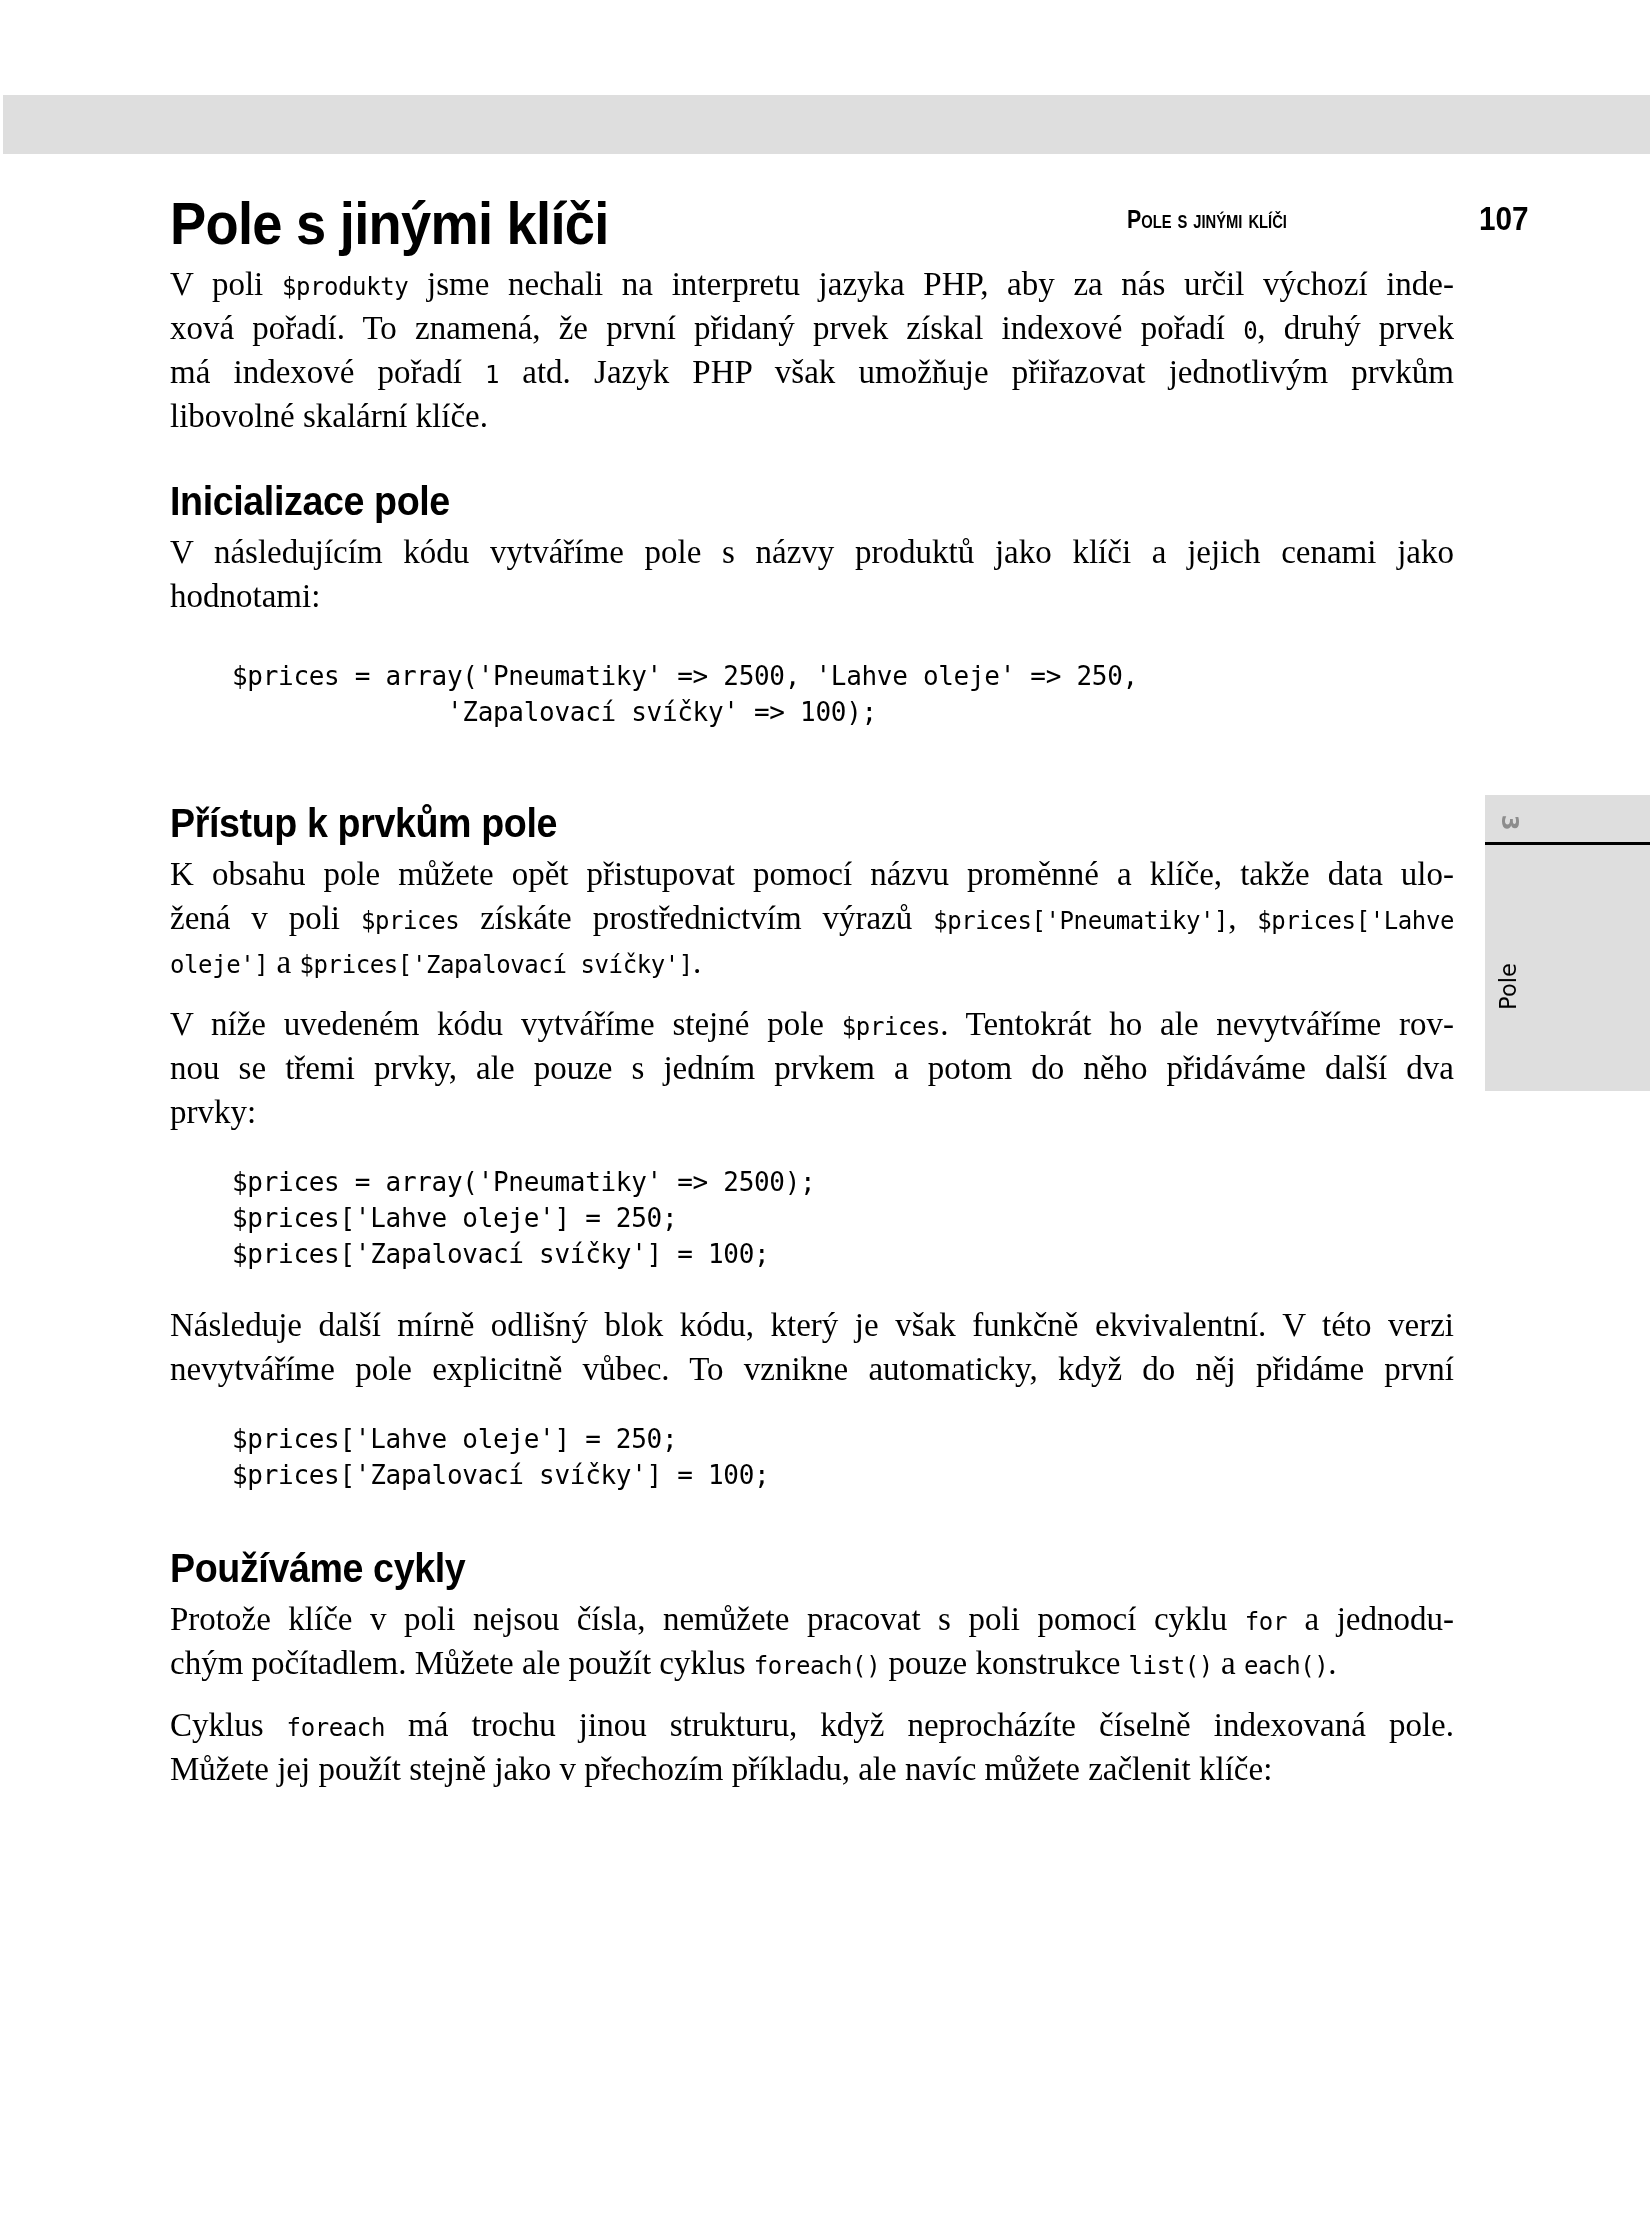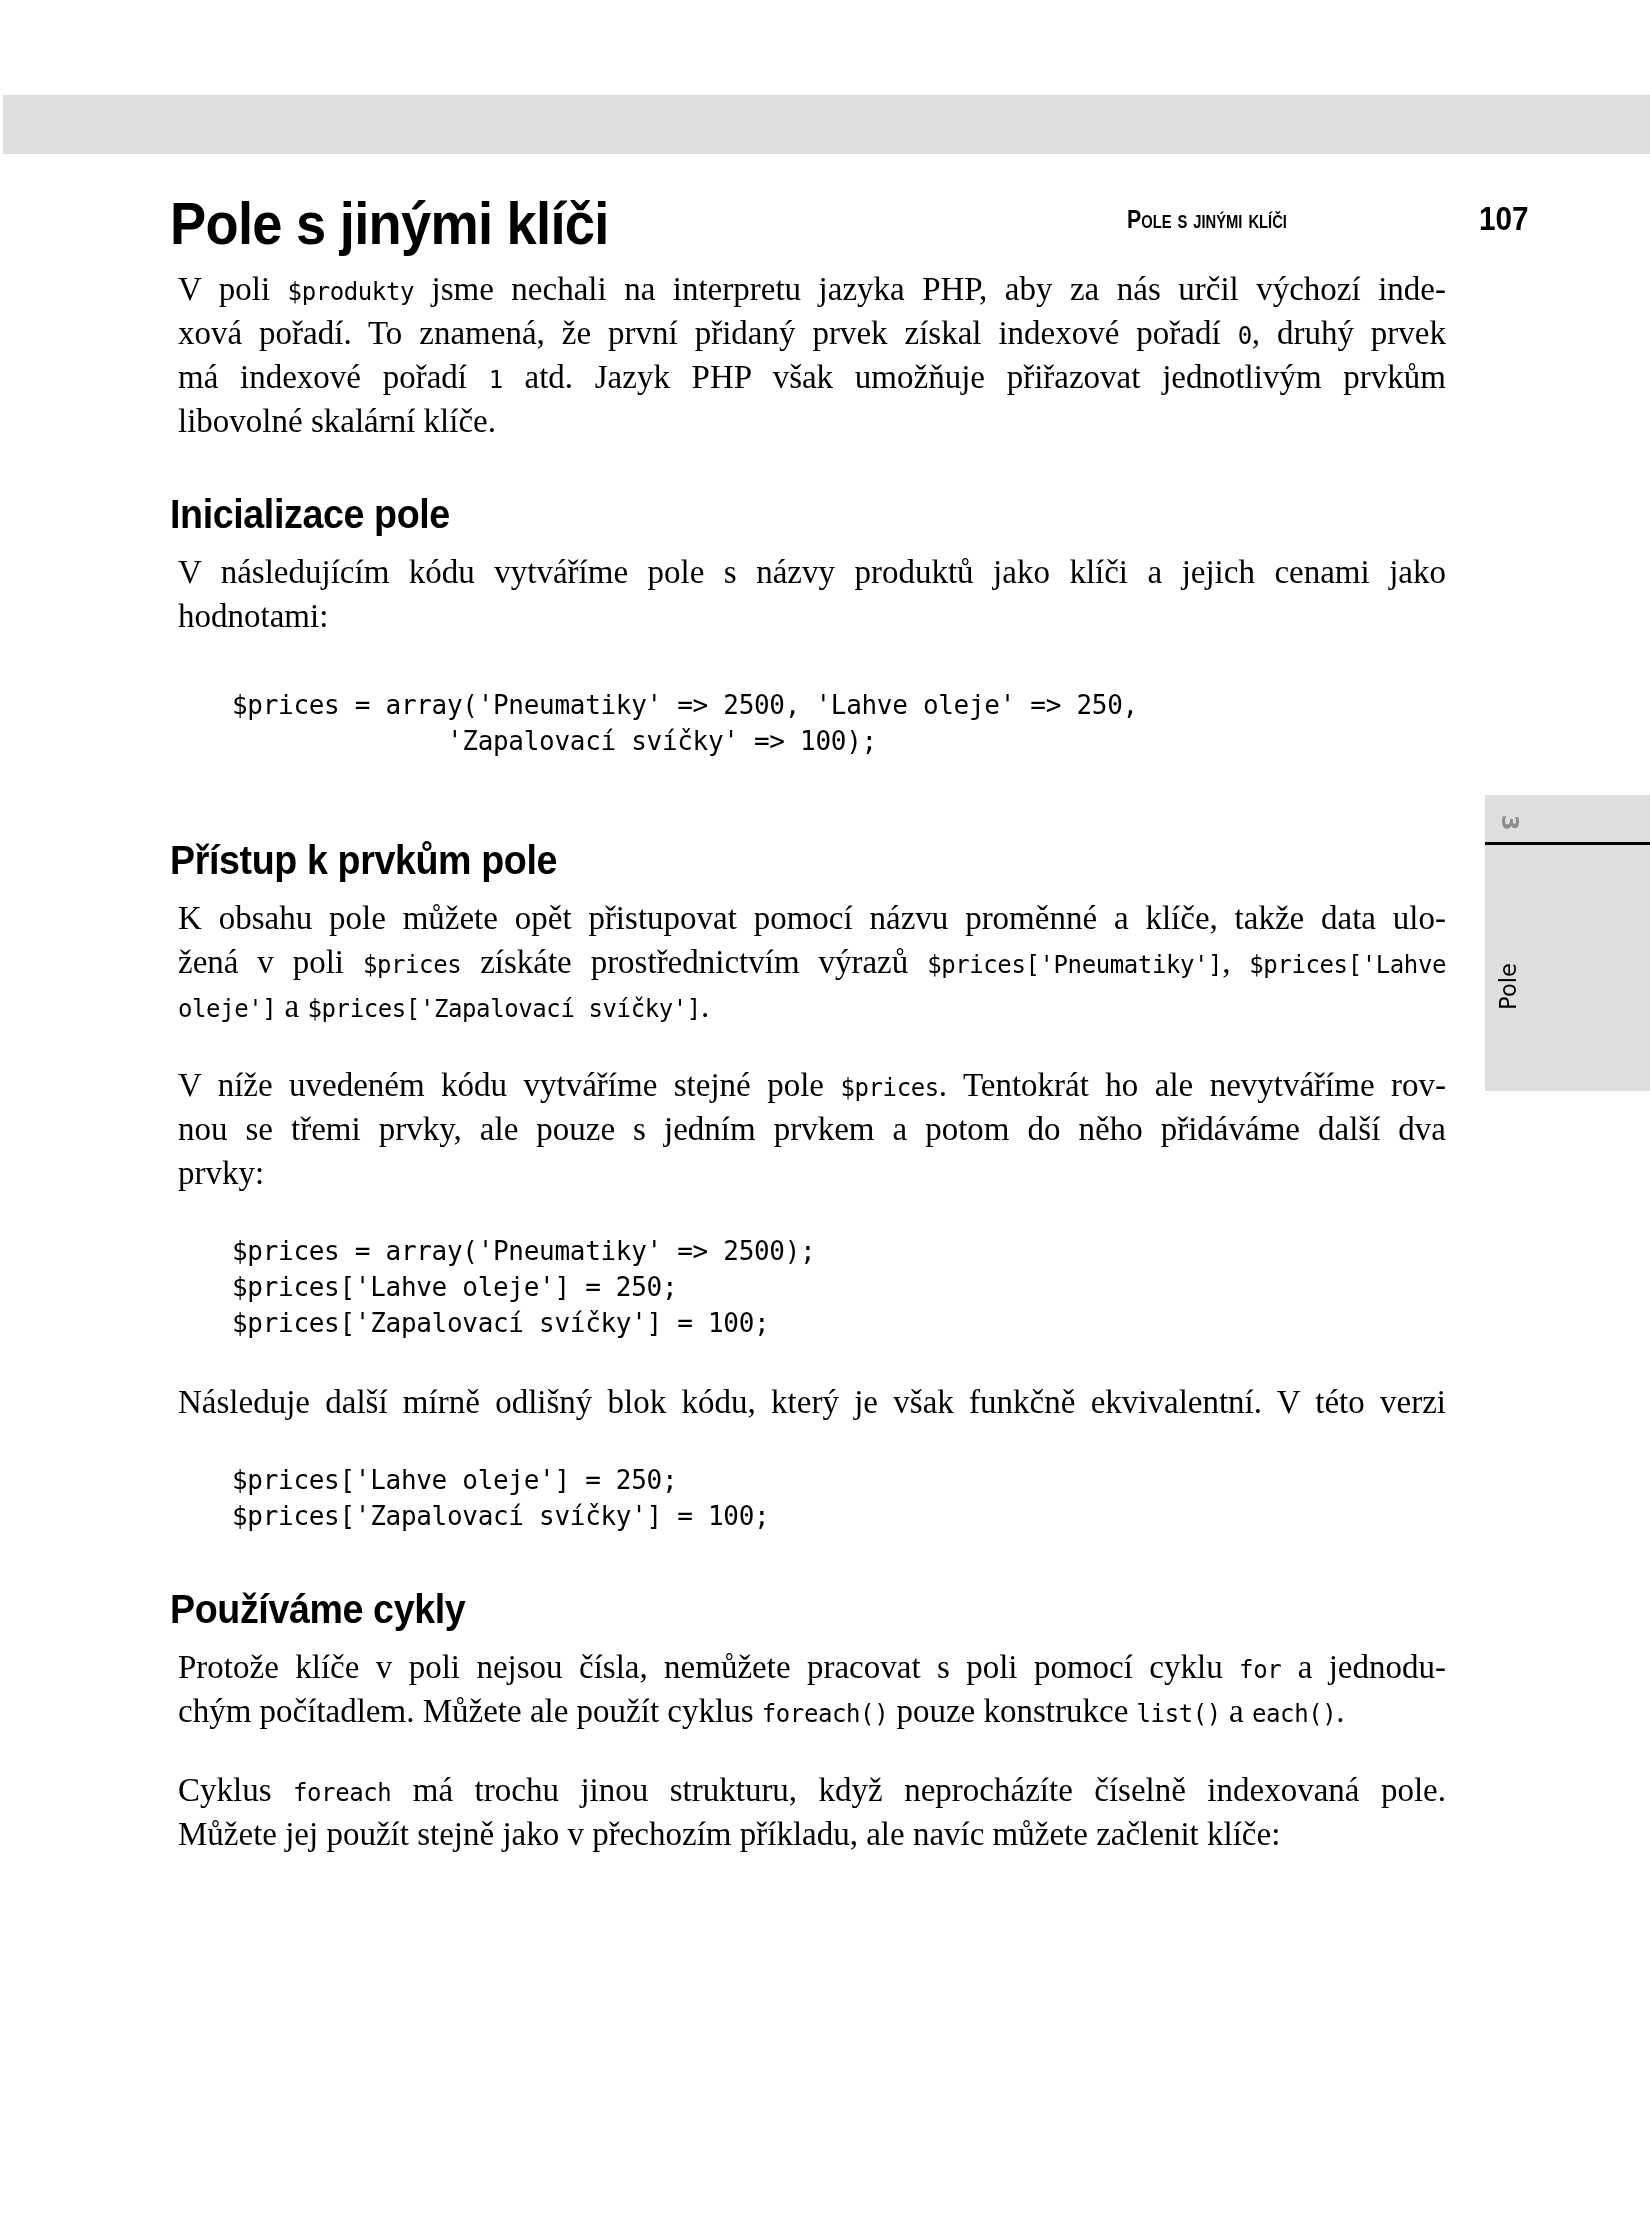--- a/index.html
+++ b/index.html
@@ -119,21 +119,21 @@
       font-weight: bold;
       font-size: 40px;
       line-height: 50px;
       margin: 0;
       letter-spacing: -0.4px;
       transform: scaleX(0.94);
       transform-origin: left center;
       white-space: nowrap;
     }
     .para {
-      margin: 8px;
+      margin: 0;
       font-family: "Liberation Serif", serif;
       font-size: 33px;
       line-height: 44px;
     }
     .line {
       display: block;
       height: 44px;
       white-space: nowrap;
       text-align: justify;
       text-align-last: justify;
@@ -222,20 +222,21 @@
   <p class="para">
       <span class="line"><span class="line-inner"><span>V níže uvedeném kódu vytváříme stejné pole </span><span class="ic">$prices</span><span>. Tentokrát ho ale nevytváříme rov-</span></span></span>
       <span class="line"><span class="line-inner"><span>nou se třemi prvky, ale pouze s jedním prvkem a potom do něho přidáváme další dva</span></span></span>
       <span class="line last"><span class="line-inner"><span>prvky:</span></span></span>
     </p>
   <div class="gap-s"></div>
   <pre class="code-block"><span class="code-line">$prices = array('Pneumatiky' =&gt; 2500);</span><span class="code-line">$prices['Lahve oleje'] = 250;</span><span class="code-line">$prices['Zapalovací svíčky'] = 100;</span></pre>
   <div class="gap-s"></div>
   <p class="para">
       <span class="line"><span class="line-inner"><span>Následuje další mírně odlišný blok kódu, který je však funkčně ekvivalentní. V této verzi</span></span></span>
+      <span class="line"><span class="line-inner"><span>nevytváříme pole explicitně vůbec. To vznikne automaticky, když do něj přidáme první</span></span></span>
     </p>
   <div class="gap-s"></div>
   <pre class="code-block"><span class="code-line">$prices['Lahve oleje'] = 250;</span><span class="code-line">$prices['Zapalovací svíčky'] = 100;</span></pre>
 
   <div class="gap-l"></div>
   <h2 class="h2">Používáme cykly</h2>
   <div style="height:3.3px"></div>
   <p class="para">
       <span class="line"><span class="line-inner"><span>Protože klíče v poli nejsou čísla, nemůžete pracovat s poli pomocí cyklu </span><span class="ic">for</span><span> a jednodu-</span></span></span>
       <span class="line last"><span class="line-inner"><span>chým počítadlem. Můžete ale použít cyklus </span><span class="ic">foreach()</span><span> pouze konstrukce </span><span class="ic">list()</span><span> a </span><span class="ic">each()</span><span>.</span></span></span>

